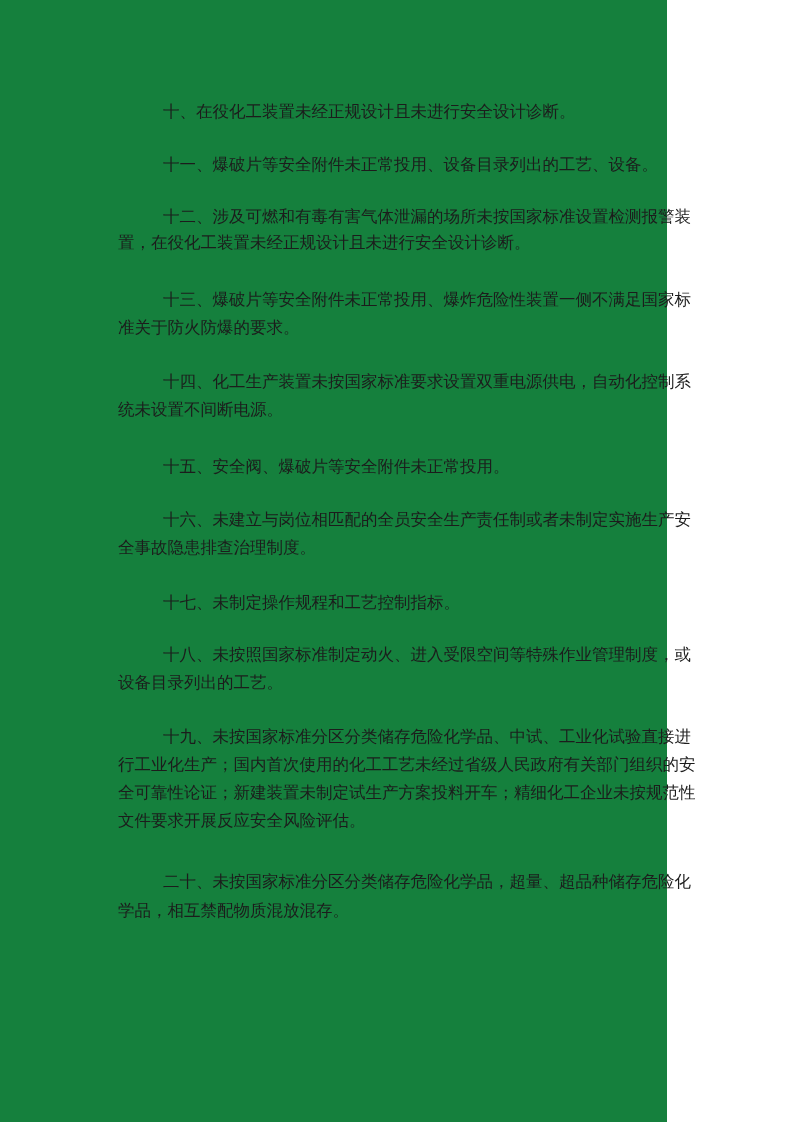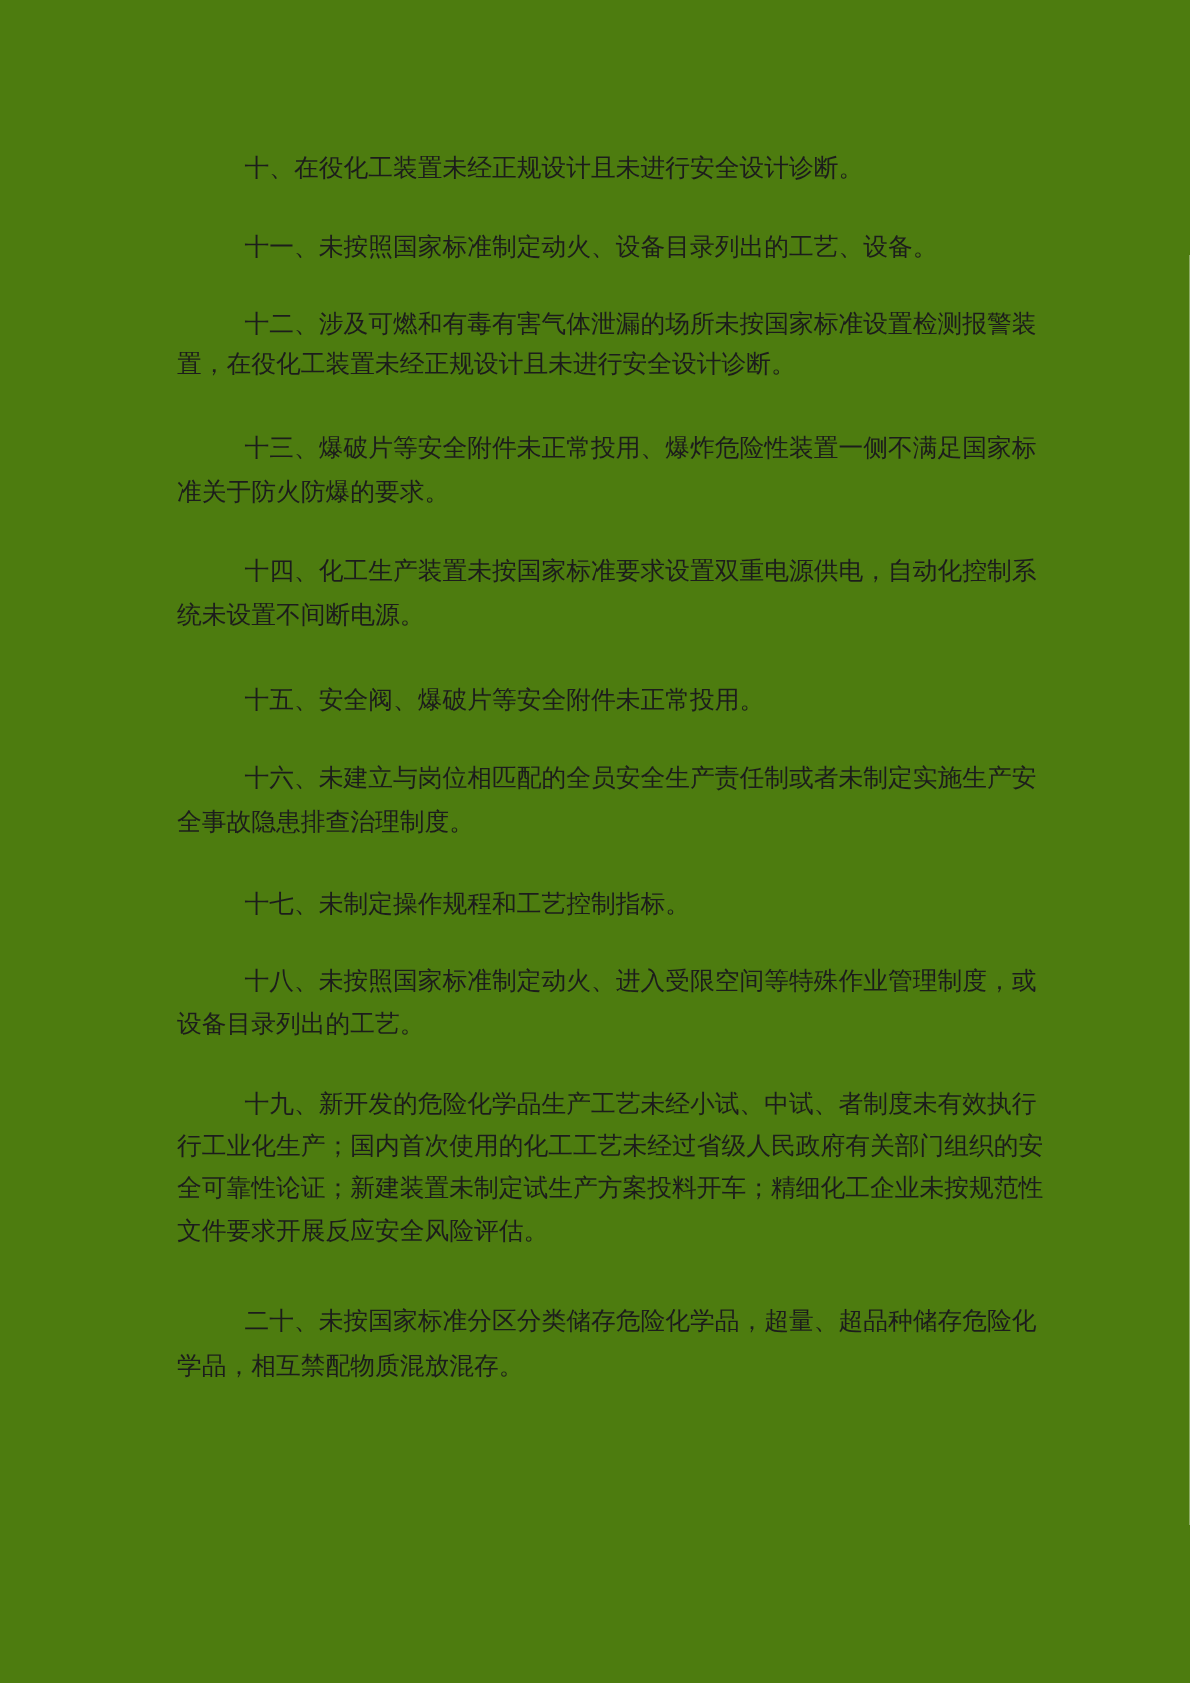--- a/index.html
+++ b/index.html
@@ -1,34 +1,34 @@
 <!DOCTYPE html>
 <html><head>
 <meta charset="utf-8">
 <style>
   html, body { margin: 0; padding: 0; background: #ffffff; }
   body { width: 793px; height: 1122px; position: relative; overflow: hidden;
          font-family: "DejaVu Serif", "Liberation Serif", serif; color: #1c1c1c; }
-  .page { position: absolute; left: 0; top: 0; width: 793px; height: 1122px; background: #4d7c0f; }
+  .page { position: absolute; left: 0; top: 0; width: 667px; height: 1122px; background: #15803d; }
   .line { position: absolute; left: 118px; width: 562px; height: 28px; line-height: 28px;
           font-size: 16.5px; white-space: nowrap; overflow: visible; }
-  .line.full { text-align: justify; text-align-last: justify; font-family: Liberation Mono, monospace; }
+  .line.full { text-align: justify; text-align-last: justify; }
   .line.indent { left: 163px; width: 517px; }
 </style>
 </head>
 <body>
 
 <div class="page">
 
   <div>
     <div class="line indent" style="top:98px">十、在役化工装置未经正规设计且未进行安全设计诊断。</div>
   </div>
 
   <div>
-    <div class="line indent" style="top:151px">十一、未按照国家标准制定动火、设备目录列出的工艺、设备。</div>
+    <div class="line indent" style="top:151px">十一、爆破片等安全附件未正常投用、设备目录列出的工艺、设备。</div>
   </div>
 
   <div>
     <div class="line indent full" style="top:203px">十二、涉及可燃和有毒有害气体泄漏的场所未按国家标准设置检测报警装</div>
     <div class="line" style="top:229px">置，在役化工装置未经正规设计且未进行安全设计诊断。</div>
   </div>
 
   <div>
     <div class="line indent full" style="top:286px">十三、爆破片等安全附件未正常投用、爆炸危险性装置一侧不满足国家标</div>
     <div class="line" style="top:314px">准关于防火防爆的要求。</div>
@@ -51,21 +51,21 @@
   <div>
     <div class="line indent" style="top:589px">十七、未制定操作规程和工艺控制指标。</div>
   </div>
 
   <div>
     <div class="line indent full" style="top:641px">十八、未按照国家标准制定动火、进入受限空间等特殊作业管理制度，或</div>
     <div class="line" style="top:669px">设备目录列出的工艺。</div>
   </div>
 
   <div>
-    <div class="line indent full" style="top:723px">十九、新开发的危险化学品生产工艺未经小试、中试、者制度未有效执行</div>
+    <div class="line indent full" style="top:723px">十九、未按国家标准分区分类储存危险化学品、中试、工业化试验直接进</div>
     <div class="line full" style="top:751px">行工业化生产；国内首次使用的化工工艺未经过省级人民政府有关部门组织的安</div>
     <div class="line full" style="top:779px">全可靠性论证；新建装置未制定试生产方案投料开车；精细化工企业未按规范性</div>
     <div class="line" style="top:807px">文件要求开展反应安全风险评估。</div>
   </div>
 
   <div>
     <div class="line indent full" style="top:868px">二十、未按国家标准分区分类储存危险化学品，超量、超品种储存危险化</div>
     <div class="line" style="top:897px">学品，相互禁配物质混放混存。</div>
   </div>
 

